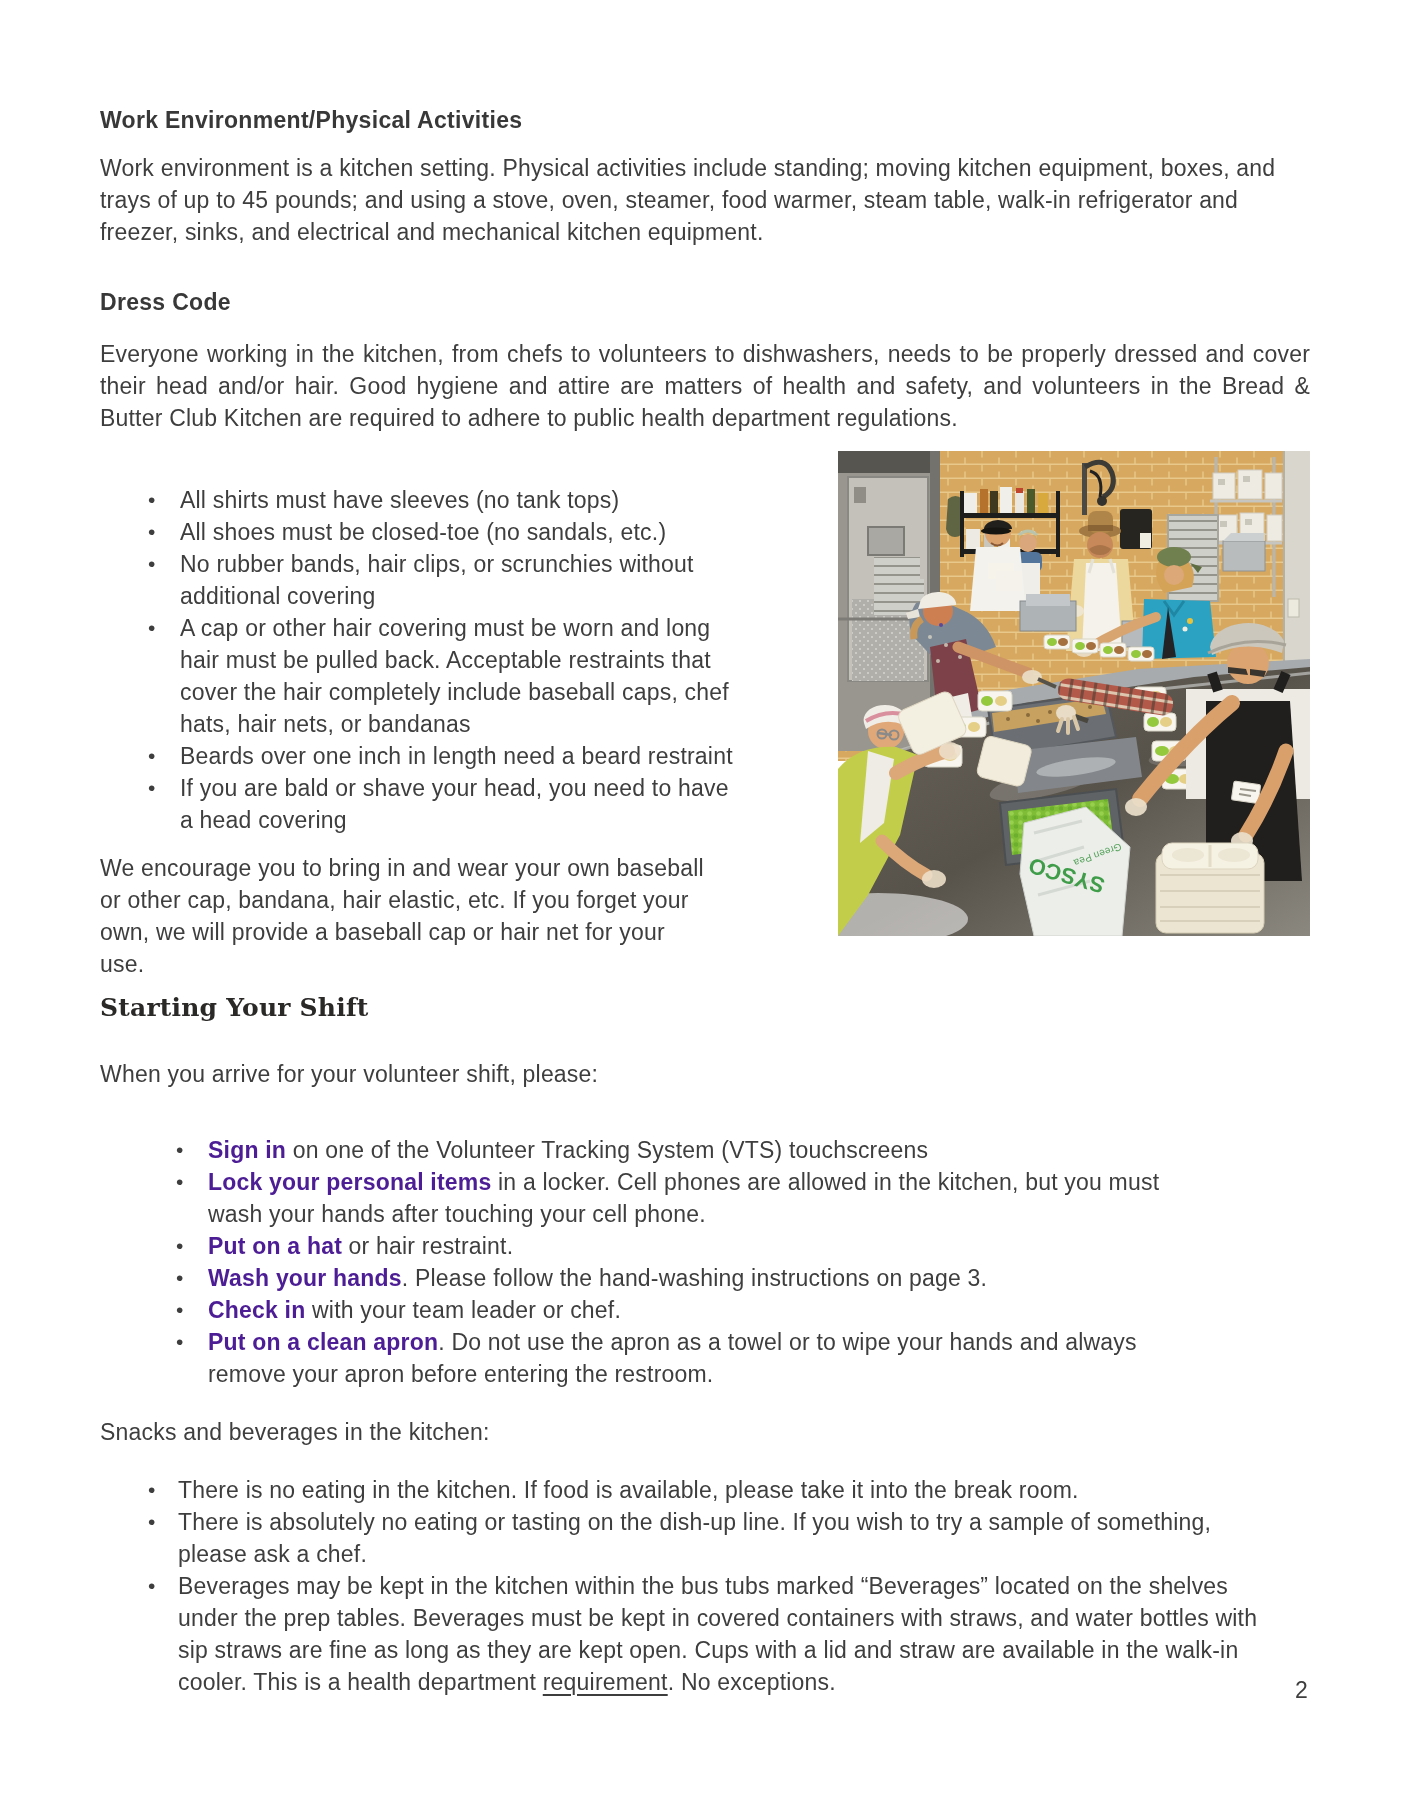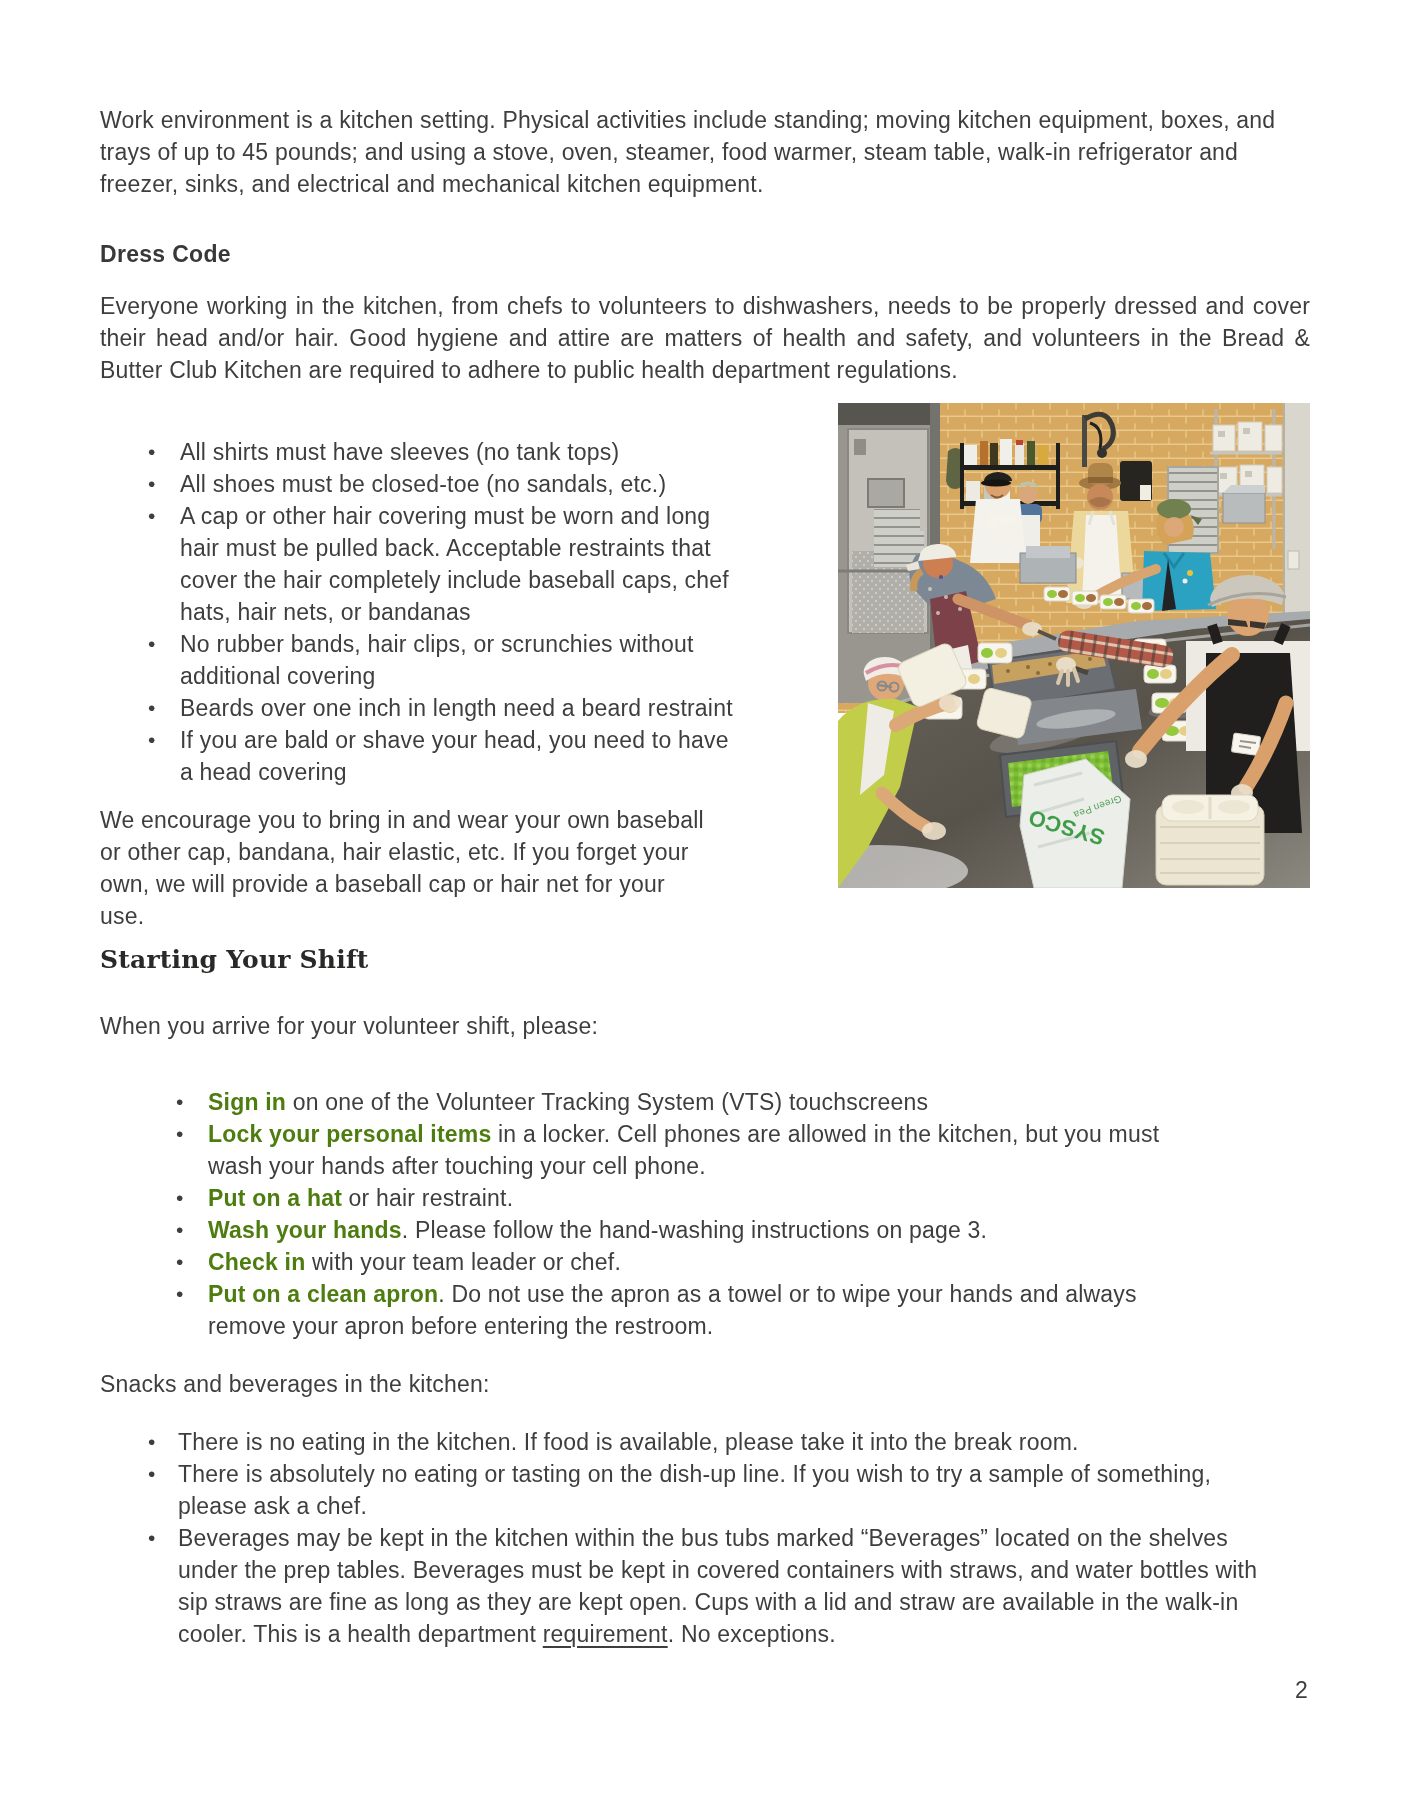--- a/index.html
+++ b/index.html
@@ -37,47 +37,48 @@
   }
   h1.slab{
     font-family:"DejaVu Serif",serif;
     font-size:25px;line-height:40px;font-weight:700;color:#2b2928;
     margin:0 0 30px 0;letter-spacing:.2px;
   }
   p.intro{margin-bottom:44px;}
   ul.steps{margin-bottom:26px;}
   ul.steps li{position:relative;padding-left:108px;margin-right:100px;}
   ul.steps li::before{content:"•";position:absolute;left:76px;top:0;font-size:21px;color:#3e3e3e;}
-  ul.steps .b{font-weight:700;color:#4d7c0f;}
+  ul.steps .b{font-weight:700;color:#4c1d95;}
   p.snacks-intro{margin-bottom:26px;}
   ul.snacks li{position:relative;padding-left:78px;margin-right:45px;}
   ul.snacks li::before{content:"•";position:absolute;left:48px;top:0;font-size:21px;color:#3e3e3e;}
   .u{text-decoration:underline;text-underline-offset:4px;}
   .pagenum{
     position:absolute;top:1674px;right:98px;
     font-size:23px;color:#3e3e3e;
   }
 </style>
 </head>
 <body>
 
 <div class="page">
 
+  <h2 class="subhead">Work Environment/Physical Activities</h2>
   <p class="body1">Work environment is a kitchen setting. Physical activities include standing; moving kitchen equipment, boxes, and trays of up to 45 pounds; and using a stove, oven, steamer, food warmer, steam table, walk-in refrigerator and freezer, sinks, and electrical and mechanical kitchen equipment.</p>
 
   <h2 class="subhead dress">Dress Code</h2>
   <p class="body2">Everyone working in the kitchen, from chefs to volunteers to dishwashers, needs to be properly dressed and cover their head and/or hair. Good hygiene and attire are matters of health and safety, and volunteers in the Bread &amp; Butter Club Kitchen are required to adhere to public health department regulations.</p>
 
   <div class="columns">
     <div class="colleft">
       <ul class="dress">
         <li>All shirts must have sleeves (no tank tops)</li>
         <li>All shoes must be closed-toe (no sandals, etc.)</li>
+        <li>No rubber bands, hair clips, or scrunchies without additional covering</li>
         <li>A cap or other hair covering must be worn and long hair must be pulled back. Acceptable restraints that cover the hair completely include baseball caps, chef hats, hair nets, or bandanas</li>
-        <li>No rubber bands, hair clips, or scrunchies without additional covering</li>
         <li>Beards over one inch in length need a beard restraint</li>
         <li>If you are bald or shave your head, you need to have a head covering</li>
       </ul>
       <p class="closing">We encourage you to bring in and wear your own baseball or other cap, bandana, hair elastic, etc. If you forget your own, we will provide a baseball cap or hair net for your use.</p>
     </div>
 
     <div class="photo-wrap">
       <svg width="472" height="485" viewBox="0 0 472 485" xmlns="http://www.w3.org/2000/svg">
         <defs>
           <pattern id="brick" width="34" height="14" patternUnits="userSpaceOnUse">

